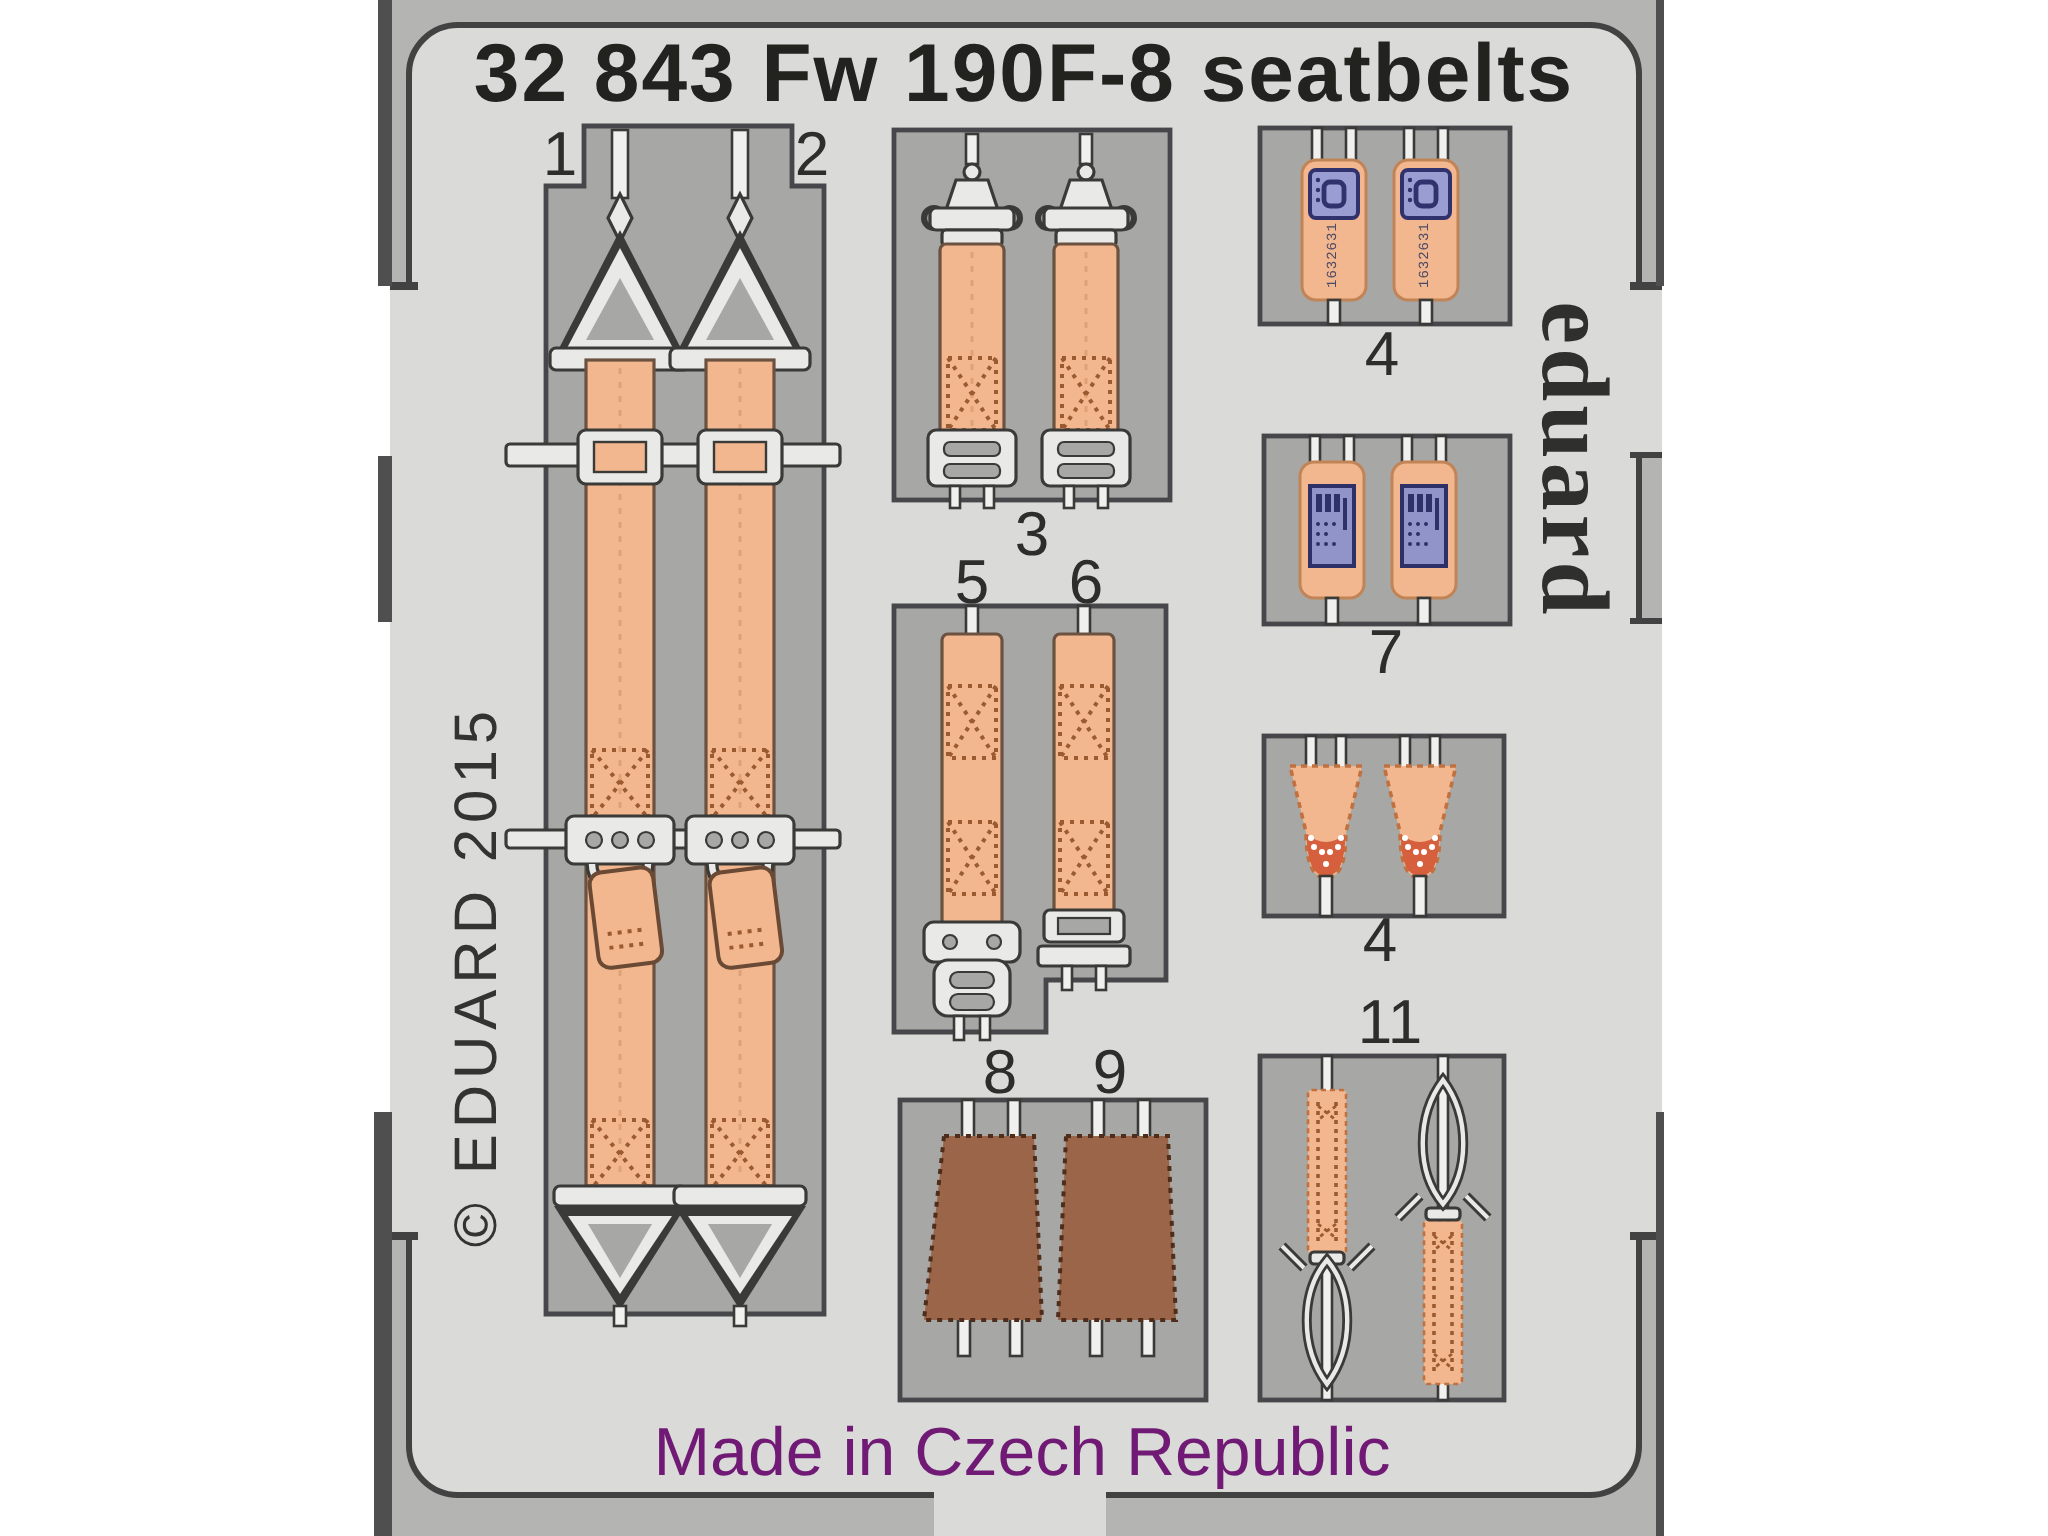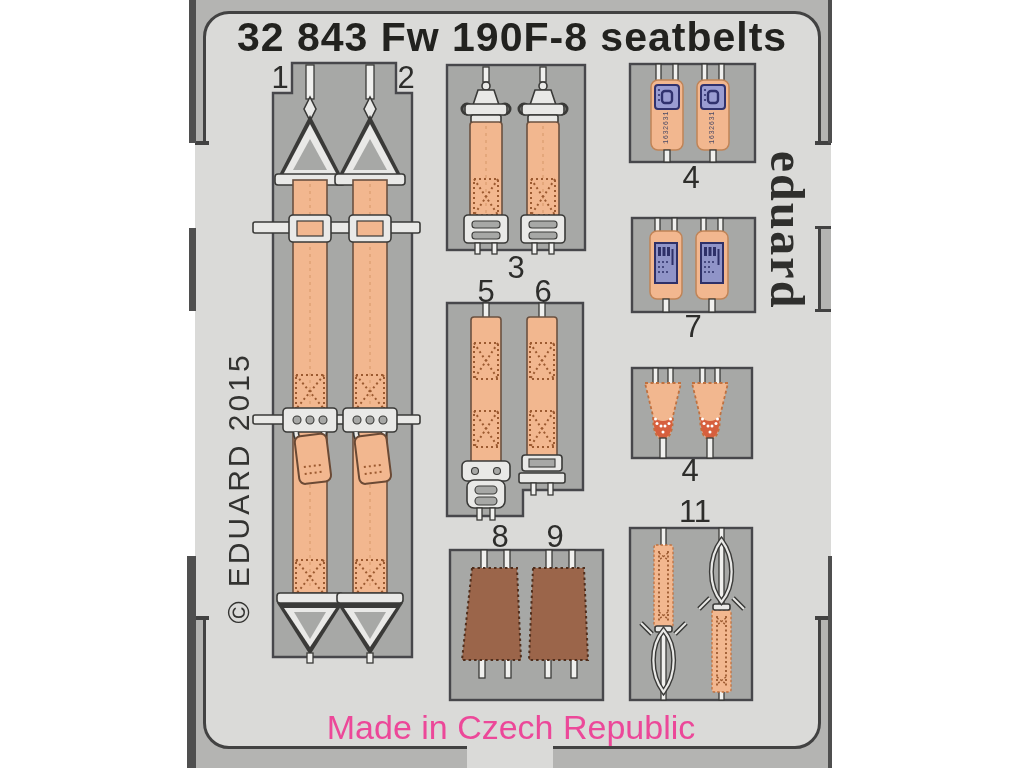--- a/index.html
+++ b/index.html
@@ -15,21 +15,21 @@
   #title{left:512px;top:37px;transform:translate(-50%,-50%);white-space:nowrap;
          font-family:Liberation Sans, sans-serif;font-weight:bold;font-size:41px;
          letter-spacing:1px;color:#22221f;}
   .plabel{transform:translate(-50%,-50%);font-size:31px;color:#2d2d2b;line-height:1;}
   #copyright{left:239px;top:488px;transform:translate(-50%,-50%) rotate(-90deg);
              white-space:nowrap;font-size:30px;letter-spacing:3px;color:#333331;}
   #brand{left:787px;top:230px;transform:translate(-50%,-50%) rotate(90deg);
          white-space:nowrap;font-family:"Liberation Serif",serif;font-weight:bold;
          font-size:48px;letter-spacing:2px;color:#2f2f2d;}
   #madein{left:511px;top:727px;transform:translate(-50%,-50%);white-space:nowrap;
-          font-size:34px;color:#ec4899;}
+          font-size:34px;color:#701a75;}
   
   .plate{fill:#a7a8a6;stroke:#47474b;stroke-width:2.4;}
   .metal{fill:#e9e9e7;stroke:#3a3a38;stroke-width:1.6;}
   .wire{fill:#f0f0ee;stroke:#3a3a38;stroke-width:1.3;}
   .belt{fill:#f2b78f;stroke:#6b5140;stroke-width:1.6;}
   .beltlt{fill:#f2b78f;stroke:#c08457;stroke-width:1.5;}
   .stitch{fill:none;stroke:#9c5a30;stroke-width:2;stroke-dasharray:2 3;}
   .hole{fill:#a7a8a6;stroke:#3a3a38;stroke-width:1.1;}
   .dark{fill:#3a3a38;}
   .micro{font-family:"Liberation Mono",monospace;font-size:7px;fill:#4a4a66;letter-spacing:.5px;}

